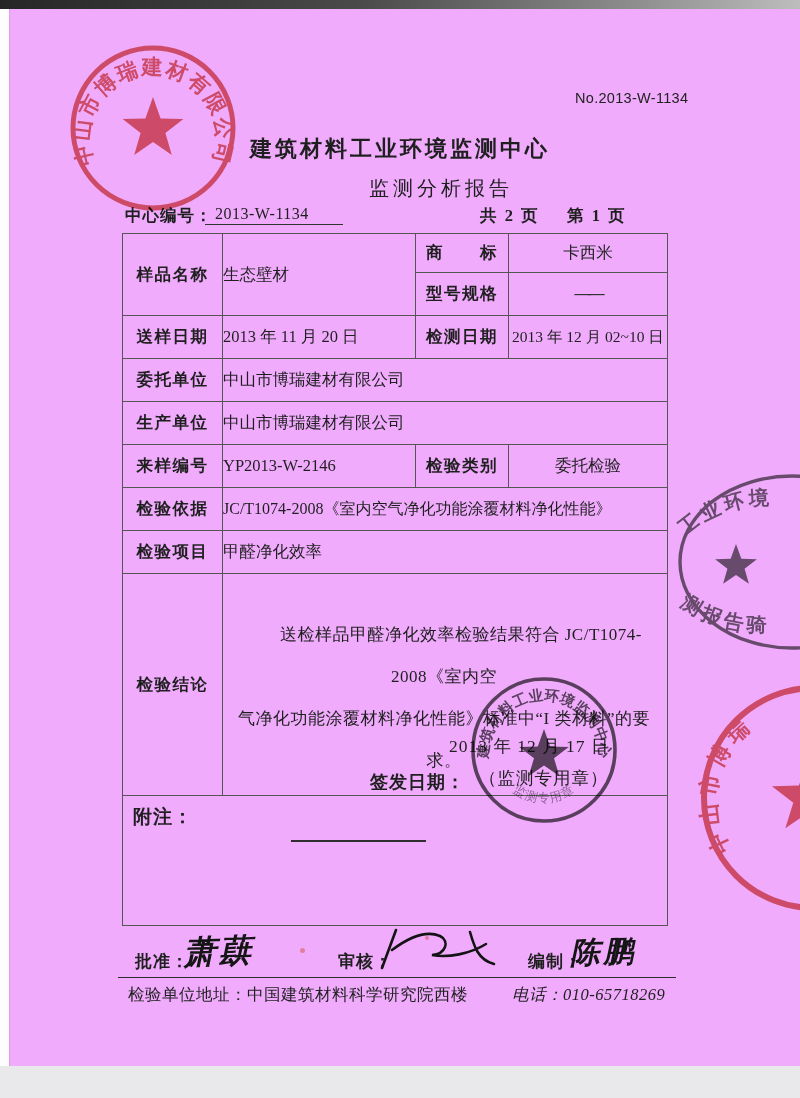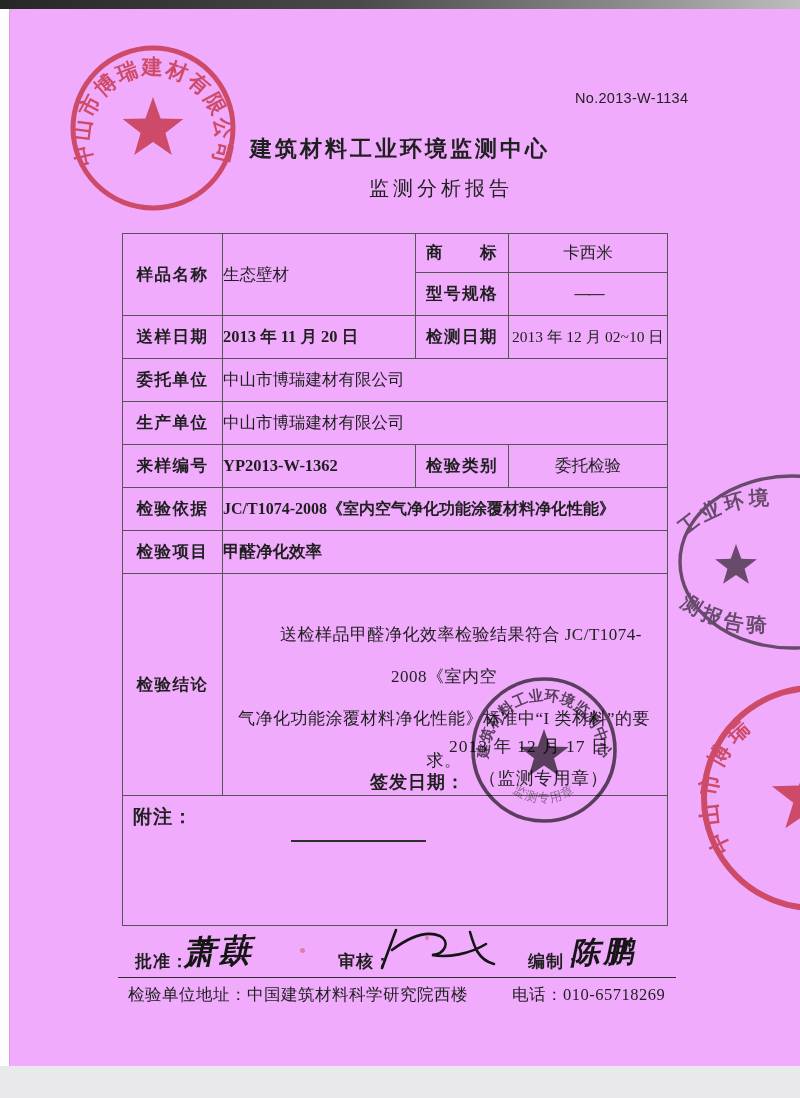--- a/index.html
+++ b/index.html
@@ -20,21 +20,21 @@
   .center-no-value{position:absolute;left:80px;top:0;padding:0 34px 1px 10px;
                    border-bottom:1.5px solid #333;font-size:16px;letter-spacing:.5px;}
   .pages-total{position:absolute;left:355px;top:0;font-weight:bold;letter-spacing:2px;}
   .page-current{position:absolute;left:442px;top:0;font-weight:bold;letter-spacing:2px;}
 
   table.report{position:absolute;left:122px;top:233px;width:545px;border-collapse:collapse;
                table-layout:fixed;}
   table.report td{border:1.5px solid #555;font-size:16.5px;vertical-align:middle;
                   padding:0;overflow:visible;}
   td.lbl{font-weight:bold;font-size:17.5px;text-align:center;letter-spacing:1.5px;}
-  .pad-l18{padding-left:18px;font-weight:bold;}
+  .pad-l18{padding-left:18px;}
   .pad-l30{padding-left:30px;}
   .ctr{text-align:center;}
   .dash-val{text-align:center;letter-spacing:-3px;font-weight:bold;color:#333;}
 
   .concl-cell{position:relative;vertical-align:top;text-align:center;}
   .concl-line{line-height:42px;font-size:17px;letter-spacing:.5px;padding:0 8px 0 6px;}
   .concl-line.first{padding-top:26px;text-indent:34px;}
   .issue-date-label{position:absolute;left:147px;top:160px;font-size:18px;font-weight:bold;letter-spacing:1px;margin-top:36px;}
   .issue-date-value{position:absolute;left:226px;top:160px;font-size:17.5px;letter-spacing:1px;font-family:Liberation Serif, serif;}
   .seal-note{position:absolute;left:256px;top:192px;font-size:17.5px;letter-spacing:1px;}
@@ -42,37 +42,43 @@
   .remark-cell{position:relative;vertical-align:top;}
   .remark-label{position:absolute;left:10px;top:8px;font-weight:bold;font-size:19px;letter-spacing:1px;}
   .remark-dash{position:absolute;left:168px;top:44px;width:135px;border-top:2px solid #2e2e2e;}
 
   .sig-label{position:absolute;font-size:17px;font-weight:bold;letter-spacing:1px;}
   .ink{position:absolute;font-weight:700;font-style:italic;color:#151515;letter-spacing:3px;
        transform:rotate(-2deg);}
   .sig-underline{position:absolute;left:118px;top:977px;width:558px;border-top:1.6px solid #2c2c2c;}
   .addr-row{position:absolute;left:128px;top:984px;width:560px;font-size:16.5px;letter-spacing:.5px;}
   .addr{position:absolute;left:0;top:0;}
-  .phone{position:absolute;left:384px;top:0;}
+  .phone{position:absolute;left:384px;top:0;font-style:italic;}
 
   .stamp{position:absolute;mix-blend-mode:multiply;}
   .speck{position:absolute;border-radius:50%;background:rgba(214,90,82,.55);}
 </style>
 </head>
 <body>
 
 <div class="page">
   <div class="left-margin"></div>
   <div class="left-scan-line"></div>
   <div class="top-band"></div>
 
   <div class="doc-no">No.2013-W-1134</div>
   <div class="title">建筑材料工业环境监测中心</div>
   <div class="subtitle">监测分析报告</div>
 
+  <div class="center-no-row">
+    <span class="center-no-label">中心编号：</span>
+    <span class="center-no-value">2013-W-1134</span>
+    <span class="pages-total">共 2 页</span>
+    <span class="page-current">第 1 页</span>
+  </div>
 
   <table class="report">
     <colgroup>
         <col style="width:100px">
         <col style="width:193px">
         <col style="width:93px">
         <col style="width:159px">
       </colgroup>
     <tbody>
         <tr style="height:39px">
@@ -94,21 +100,21 @@
     <tr style="height:43px">
       <td class="lbl">委托单位</td>
       <td class="pad-l30" colspan="3">中山市博瑞建材有限公司</td>
     </tr>
     <tr style="height:43px">
       <td class="lbl">生产单位</td>
       <td class="pad-l30" colspan="3">中山市博瑞建材有限公司</td>
     </tr>
     <tr style="height:43px">
       <td class="lbl">来样编号</td>
-      <td class="pad-l18">YP2013-W-1362</td>
+      <td class="pad-l18">YP2013-W-2146</td>
       <td class="lbl">检验类别</td>
       <td class="ctr">委托检验</td>
     </tr>
     <tr style="height:43px">
       <td class="lbl">检验依据</td>
       <td class="pad-l18" colspan="3" style="font-size:16px">JC/T1074-2008《室内空气净化功能涂覆材料净化性能》</td>
     </tr>
     <tr style="height:43px">
       <td class="lbl">检验项目</td>
       <td class="pad-l18" colspan="3">甲醛净化效率</td>

